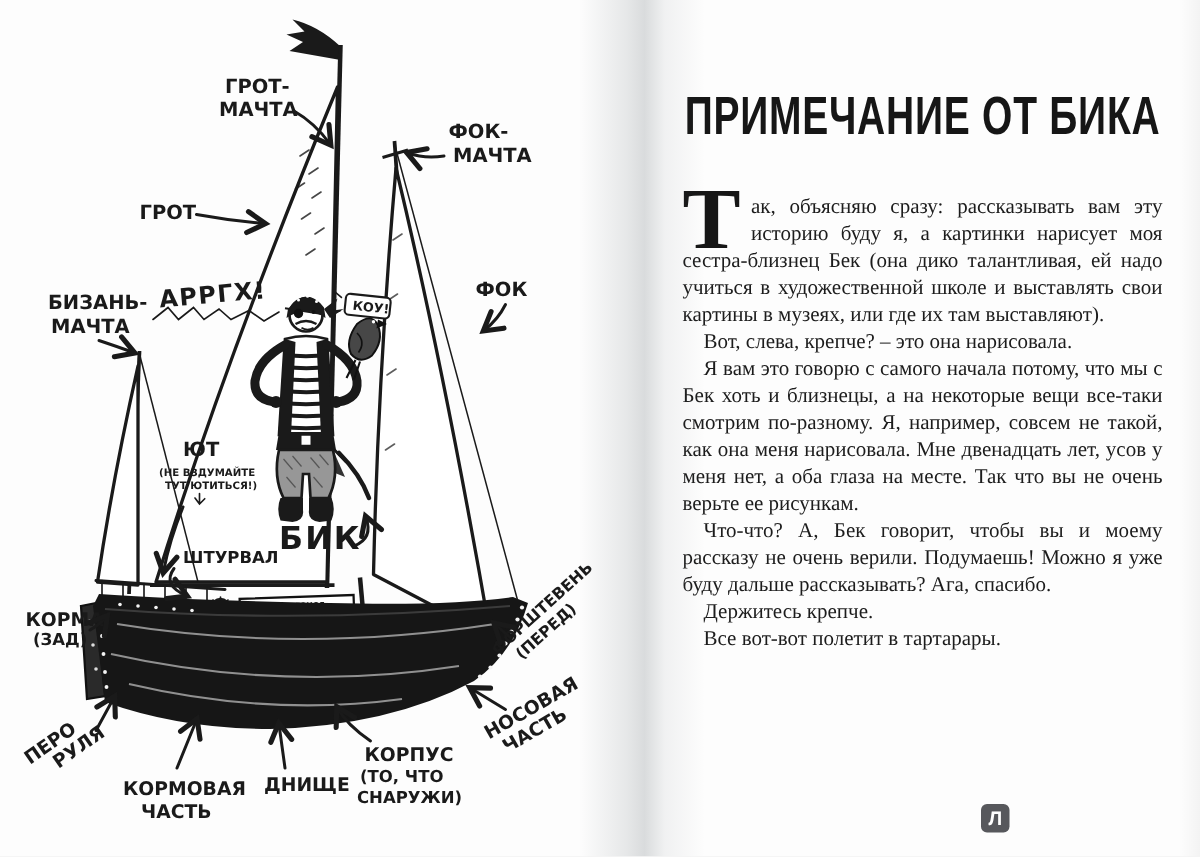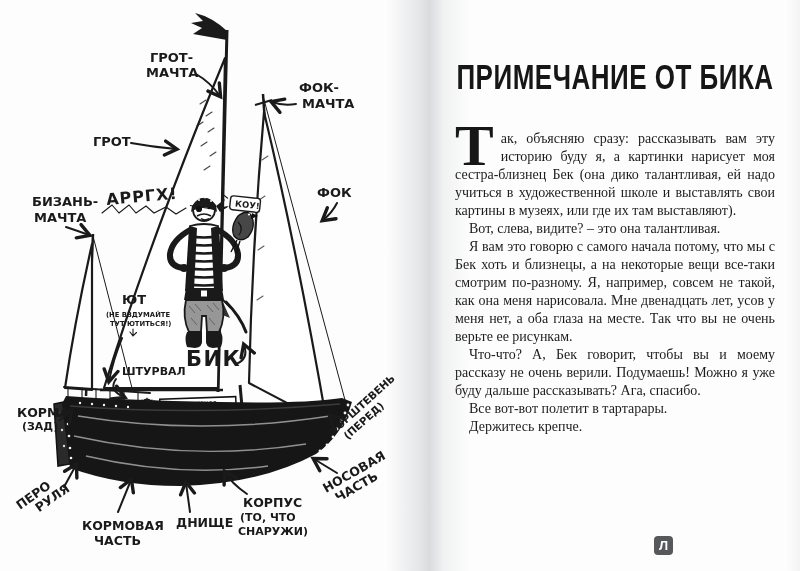--- a/index.html
+++ b/index.html
@@ -291,24 +291,24 @@
     </svg>
   </div>
 
   <div style="position:absolute;left:430px;top:0;width:370px;height:571px;">
   </div>
   <div class="title-wrap">
     <span class="t">ПРИМЕЧАНИЕ ОТ БИКА</span>
   </div>
   <div id="textcol">
     <p class="first"><span class="dropcap">Т</span><span>ак, объясняю сразу: рассказывать вам эту историю буду я, а картинки нарисует моя сестра-близнец Бек (она дико талантливая, ей надо учиться в художественной школе и выставлять свои картины в музеях, или где их там выставляют).</span></p>
-    <p>Вот, слева, видите? – это она талантливая.</p>
+    <p>Вот, слева, крепче? – это она нарисовала.</p>
     <p>Я вам это говорю с самого начала потому, что мы с Бек хоть и близнецы, а на некоторые вещи все-таки смотрим по-разному. Я, например, совсем не такой, как она меня нарисовала. Мне двенадцать лет, усов у меня нет, а оба глаза на месте. Так что вы не очень верьте ее рисункам.</p>
     <p>Что-что? А, Бек говорит, чтобы вы и моему рассказу не очень верили. Подумаешь! Можно я уже буду дальше рассказывать? Ага, спасибо.</p>
+    <p>Держитесь крепче.</p>
     <p>Все вот-вот полетит в тартарары.</p>
-    <p>Держитесь крепче.</p>
   </div>
 
   <div class="watermark">Л</div>
 
   <div class="gutter"></div>
   <div class="edge-shade"></div>
 </div>
 
 </body></html>

